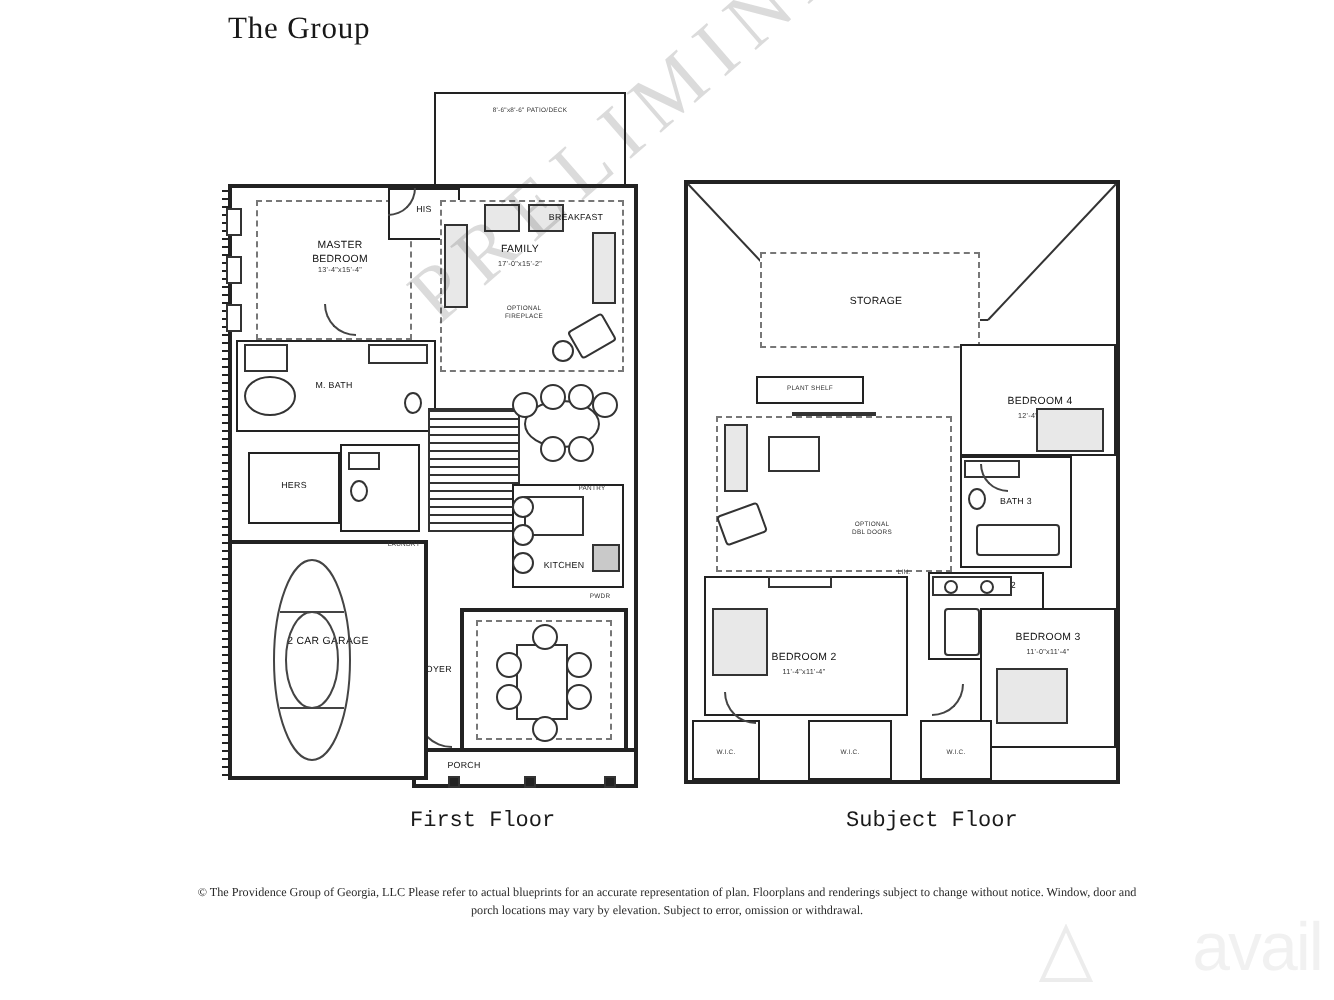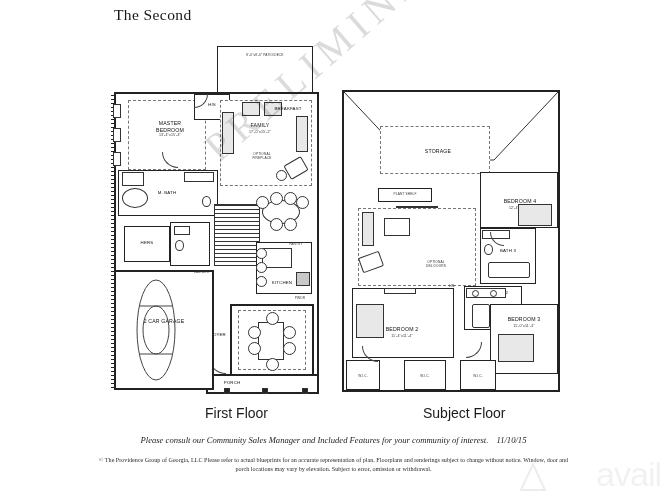--- a/index.html
+++ b/index.html
@@ -8,21 +8,21 @@
 
   
   #plan-title{position:absolute;left:114px;top:6px;font-size:15.5px;
               font-family:"Liberation Serif",serif;letter-spacing:.4px;color:#181818;}
 
   
   .floor{position:absolute;}
   #first-floor-plan{left:110px;top:44px;width:215px;height:350px;}
   #second-floor-plan{left:340px;top:88px;width:222px;height:306px;}
 
-  .floor-caption{position:absolute;font-size:14px;font-family:Liberation Sans, sans-serif;color:#1a1a1a;}
+  .floor-caption{position:absolute;font-size:11px;font-family:Liberation Mono, monospace;color:#1a1a1a;}
   #first-floor-caption{left:205px;top:405px;}
   #second-floor-caption{left:423px;top:405px;}
 
   .room{position:absolute;box-sizing:border-box;border:1px solid #222;background:#fff;}
   .room.thick{border-width:2px;}
   .room.dashed{border:1px dashed #777;}
 
   .hatch{position:absolute;
     background-image:repeating-linear-gradient(0deg,#222 0px,#222 1px,transparent 1px,transparent 4px);}
 
@@ -61,21 +61,21 @@
   
   #footer{position:absolute;left:0;right:0;top:434px;text-align:center;}
   .foot-note{font-family:"Liberation Serif",serif;font-style:italic;font-size:8.6px;
              line-height:1.5;color:#1c1c1c;}
   #legal{margin-top:9px;font-family:"Liberation Serif",serif;font-size:6.1px;
          line-height:1.55;color:#2a2a2a;padding:0 96px;}
 </style>
 </head>
 <body>
 
-<div id="plan-title">The Second</div>
+<div id="plan-title">The Group</div>
 
 <div class="floor" id="first-floor-plan">
 
   <div class="room" style="left:107px;top:2px;width:96px;height:48px;"></div>
   <div class="lbl tiny" style="left:155px;top:9px;">8'-6"x8'-6" PATIO/DECK</div>
 
   <div class="room thick" style="left:4px;top:48px;width:205px;height:298px;"></div>
   <div class="room thick" style="left:96px;top:330px;width:113px;height:20px;"></div>
 
   <div class="hatch" style="left:1px;top:50px;width:4px;height:294px;"></div>
@@ -245,18 +245,14 @@
 </div>
 <div class="floor-caption" id="second-floor-caption">Subject Floor</div>
 
 <div id="preliminary-watermark">PRELIMINARY</div>
 <svg id="avail-mark" viewBox="0 0 28 30">
   <path d="M14 2 L26 28 L2 28 Z" fill="none" stroke="#000" stroke-width="2"></path>
 </svg>
 <div id="avail-watermark">avail</div>
 
 <div id="footer">
-  <div class="foot-note">
-    <span>Please consult our Community Sales Manager and Included Features for your community of interest.</span>
-    <span style="margin-left:6px;">11/10/15</span>
-  </div>
   <div id="legal">© The Providence Group of Georgia, LLC Please refer to actual blueprints for an accurate representation of plan. Floorplans and renderings subject to change without notice. Window, door and porch locations may vary by elevation. Subject to error, omission or withdrawal.</div>
 </div>
 
 </body></html>

